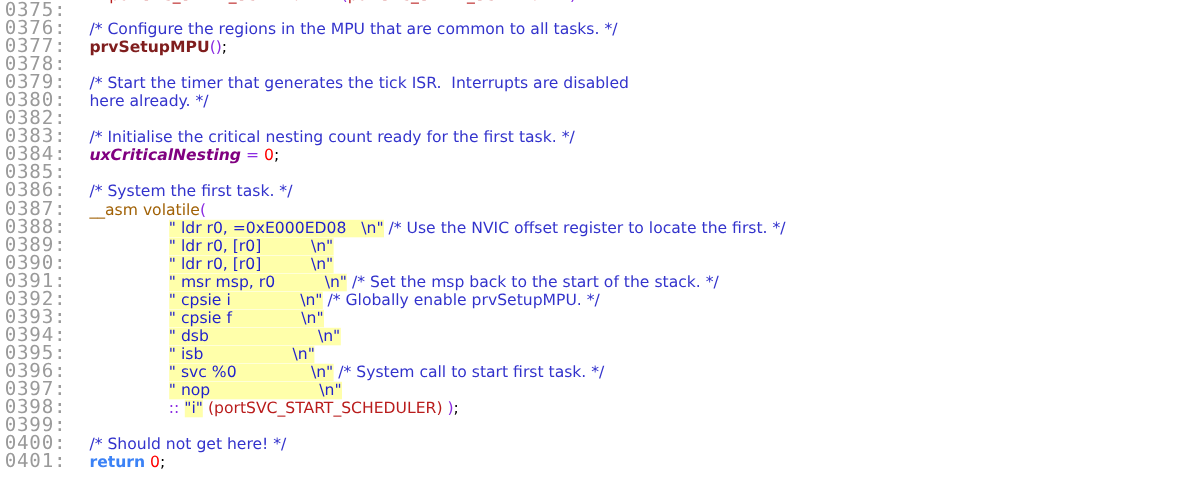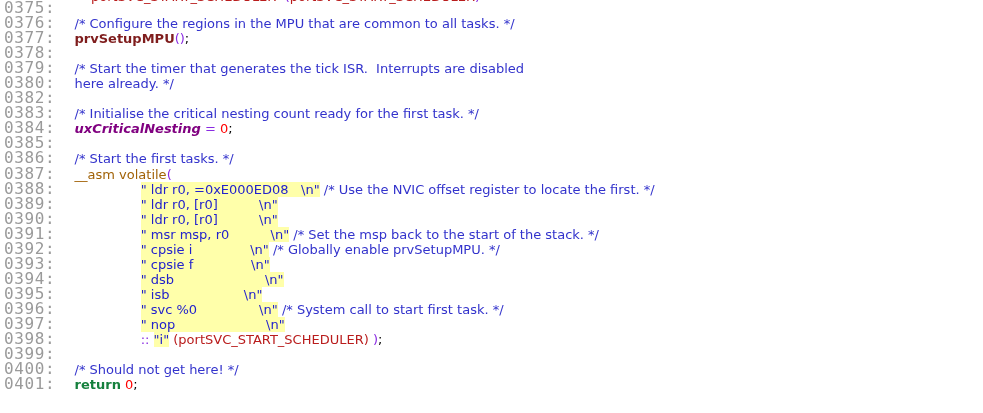--- a/index.html
+++ b/index.html
@@ -52,21 +52,21 @@
     white-space: pre;
     overflow: hidden;
   }
 
   
   .t-plain    { color: #000000; }
   .t-comment  { color: #3333cc; }
   .t-func     { color: #7f1d1d; font-weight: bold; }
   .t-punct    { color: #8a2be2; }
   .t-number   { color: #ff0000; }
-  .t-keyword  { color: #15803d; font-weight: bold; text-align: right; }
+  .t-keyword  { color: #3b82f6; font-weight: bold; text-align: right; }
   .t-var      { color: #800080; font-weight: bold; font-style: italic; }
   .t-asmkw    { color: #a16207; }
   .t-string   { color: #2222cc; background: #ffffaa; }
   .t-macro    { color: #b91c1c; }
   .t-op       { color: #8a2be2; }
 
   
   #clipped-top {
     position: absolute;
     top: -11px;
@@ -91,21 +91,21 @@
       <div class="code-line"><span class="gutter">0375:</span><span class="code-text"></span></div>
       <div class="code-line"><span class="gutter">0376:</span><span class="code-text"><span class="t-plain">    </span><span class="t-comment">/* Configure the regions in the MPU that are common to all tasks. */</span></span></div>
       <div class="code-line"><span class="gutter">0377:</span><span class="code-text"><span class="t-plain">    </span><span class="t-func">prvSetupMPU</span><span class="t-punct">()</span><span class="t-plain">;</span></span></div>
       <div class="code-line"><span class="gutter">0378:</span><span class="code-text"></span></div>
       <div class="code-line"><span class="gutter">0379:</span><span class="code-text"><span class="t-plain">    </span><span class="t-comment">/* Start the timer that generates the tick ISR.  Interrupts are disabled</span></span></div>
       <div class="code-line"><span class="gutter">0380:</span><span class="code-text"><span class="t-plain">    </span><span class="t-comment">here already. */</span></span></div>
       <div class="code-line"><span class="gutter">0382:</span><span class="code-text"></span></div>
       <div class="code-line"><span class="gutter">0383:</span><span class="code-text"><span class="t-plain">    </span><span class="t-comment">/* Initialise the critical nesting count ready for the first task. */</span></span></div>
       <div class="code-line"><span class="gutter">0384:</span><span class="code-text"><span class="t-plain">    </span><span class="t-var">uxCriticalNesting</span><span class="t-plain"> </span><span class="t-op">=</span><span class="t-plain"> </span><span class="t-number">0</span><span class="t-plain">;</span></span></div>
       <div class="code-line"><span class="gutter">0385:</span><span class="code-text"></span></div>
-      <div class="code-line"><span class="gutter">0386:</span><span class="code-text"><span class="t-plain">    </span><span class="t-comment">/* Start the first tasks. */</span></span></div>
+      <div class="code-line"><span class="gutter">0386:</span><span class="code-text"><span class="t-plain">    </span><span class="t-comment">/* System the first task. */</span></span></div>
       <div class="code-line"><span class="gutter">0387:</span><span class="code-text"><span class="t-plain">    </span><span class="t-asmkw">__asm volatile</span><span class="t-punct">(</span></span></div>
       <div class="code-line"><span class="gutter">0388:</span><span class="code-text"><span class="t-plain">                    </span><span class="t-string">" ldr r0, =0xE000ED08   \n"</span><span class="t-plain"> </span><span class="t-comment">/* Use the NVIC offset register to locate the first. */</span></span></div>
       <div class="code-line"><span class="gutter">0389:</span><span class="code-text"><span class="t-plain">                    </span><span class="t-string">" ldr r0, [r0]          \n"</span></span></div>
       <div class="code-line"><span class="gutter">0390:</span><span class="code-text"><span class="t-plain">                    </span><span class="t-string">" ldr r0, [r0]          \n"</span></span></div>
       <div class="code-line"><span class="gutter">0391:</span><span class="code-text"><span class="t-plain">                    </span><span class="t-string">" msr msp, r0          \n"</span><span class="t-plain"> </span><span class="t-comment">/* Set the msp back to the start of the stack. */</span></span></div>
       <div class="code-line"><span class="gutter">0392:</span><span class="code-text"><span class="t-plain">                    </span><span class="t-string">" cpsie i              \n"</span><span class="t-plain"> </span><span class="t-comment">/* Globally enable prvSetupMPU. */</span></span></div>
       <div class="code-line"><span class="gutter">0393:</span><span class="code-text"><span class="t-plain">                    </span><span class="t-string">" cpsie f              \n"</span></span></div>
       <div class="code-line"><span class="gutter">0394:</span><span class="code-text"><span class="t-plain">                    </span><span class="t-string">" dsb                      \n"</span></span></div>
       <div class="code-line"><span class="gutter">0395:</span><span class="code-text"><span class="t-plain">                    </span><span class="t-string">" isb                  \n"</span></span></div>
       <div class="code-line"><span class="gutter">0396:</span><span class="code-text"><span class="t-plain">                    </span><span class="t-string">" svc %0               \n"</span><span class="t-plain"> </span><span class="t-comment">/* System call to start first task. */</span></span></div>

